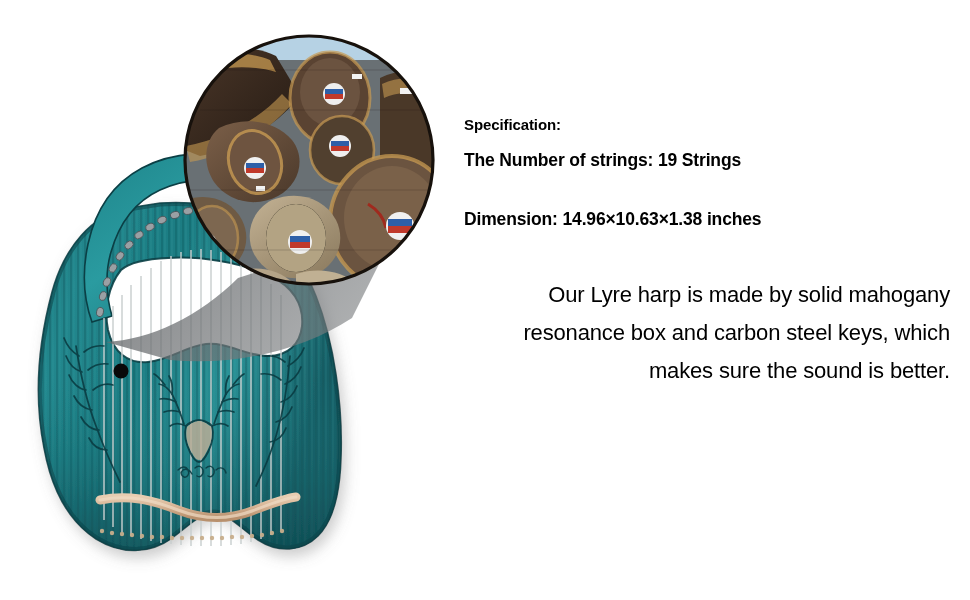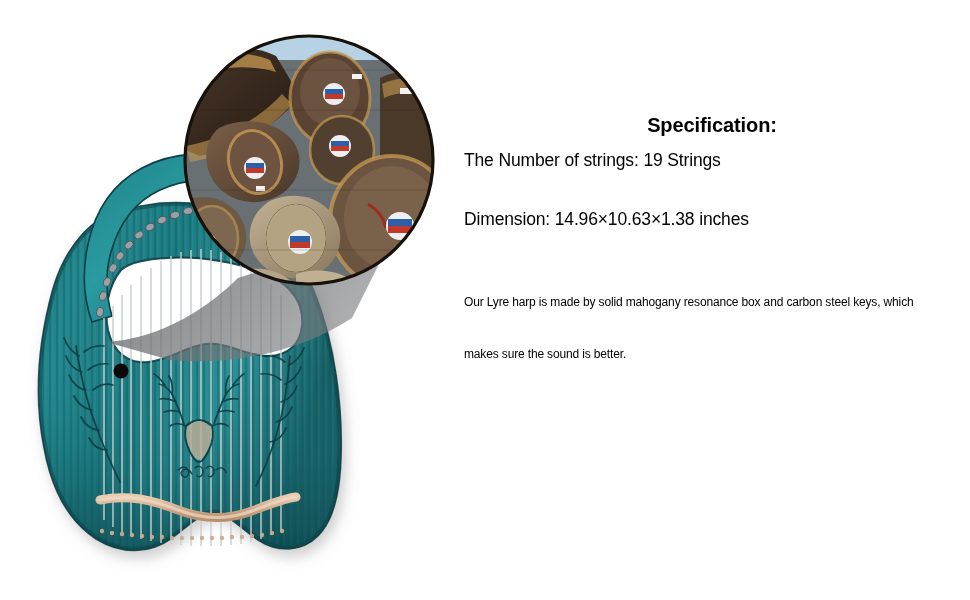--- a/index.html
+++ b/index.html
@@ -25,41 +25,41 @@
     left: 0; top: 0; width: 460px; height: 600px;
   }
   #spec-panel {
     position: absolute;
     left: 464px; top: 112px;
     width: 496px;
   }
 
   
   .spec-heading {
-    font-size: 20px; font-weight: bold;
+    font-size: 15px; font-weight: bold;
     letter-spacing: -0.1px;
     line-height: 26px;
     margin: 0 0 10px 0;
     white-space: nowrap;
-    text-align: center;
   }
   .spec-line {
-    font-size: 17.5px; font-weight: normal;
+    font-size: 17.5px; font-weight: bold;
     letter-spacing: -0.15px;
     line-height: 25px;
     margin: 0 0 14px 0;
     white-space: nowrap;
   }
   .spec-line.dim { margin-top: 34px; margin-bottom: 12px; }
   #spec-description {
     margin-top: 44px;
-    font-size: 12px;
+    font-size: 22px;
     letter-spacing: -0.15px;
-    line-height: 52px;
+    line-height: 38px;
     width: 486px;
+    text-align: right;
   }
 
   
   #harp-figure { position: absolute; left: 0; top: 0; }
   #magnifier-figure { position: absolute; left: 0; top: 0; }
 </style>
 </head>
 <body>
 
 <div id="product-banner">

